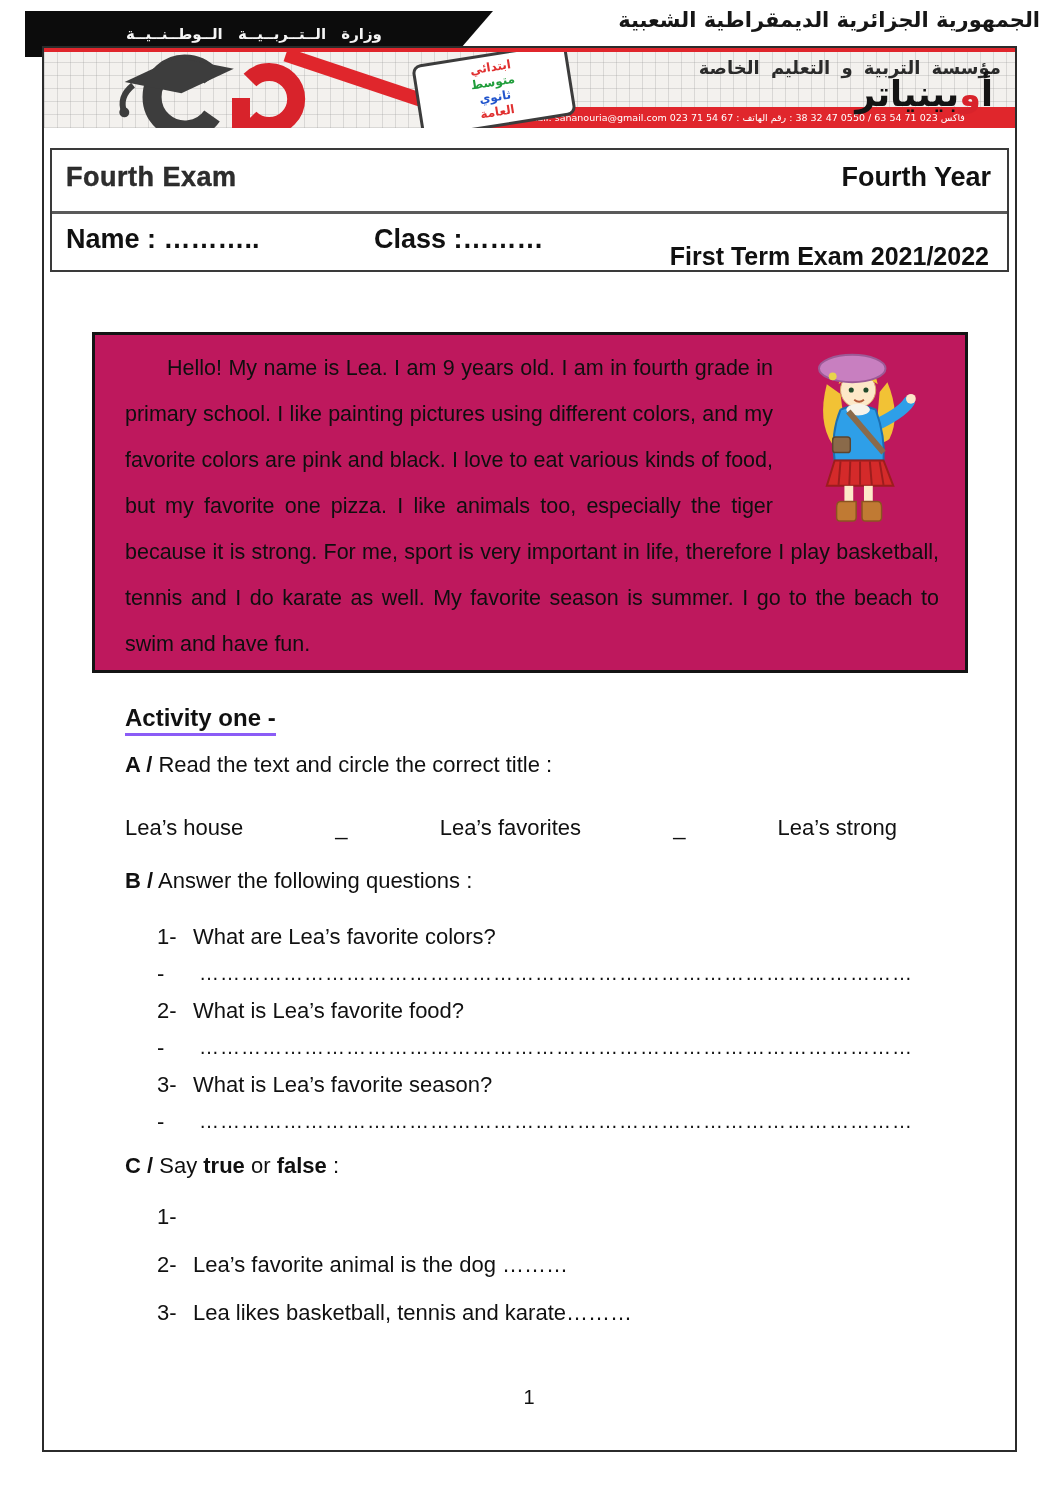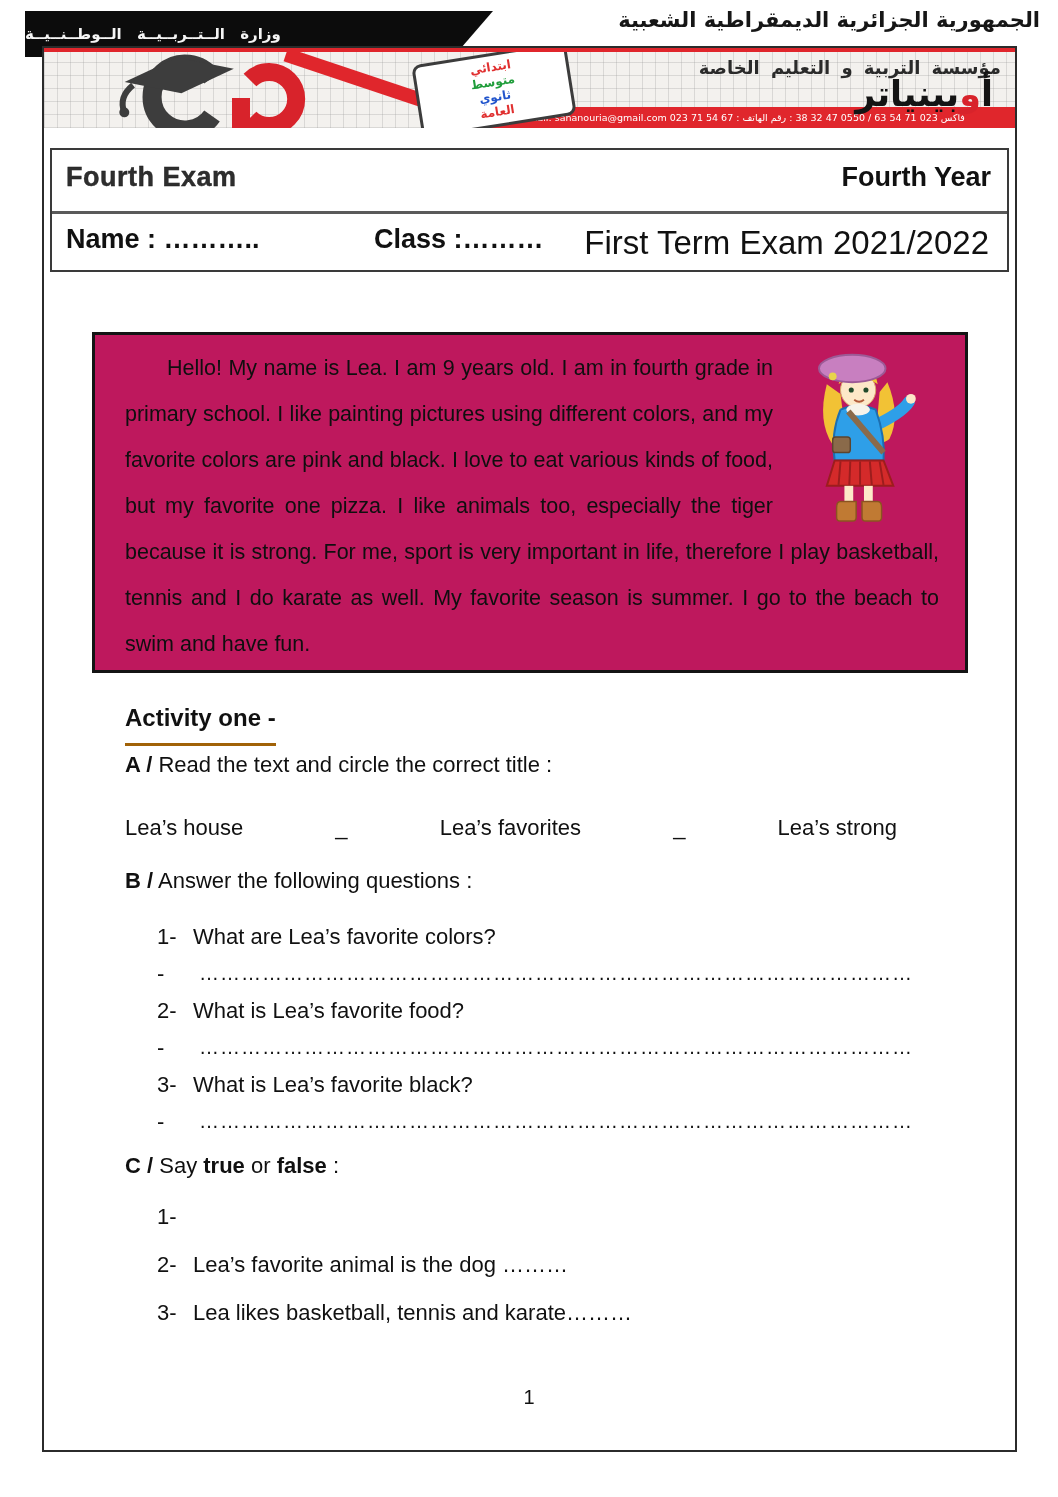--- a/index.html
+++ b/index.html
@@ -13,21 +13,21 @@
 
   
   .republic {
     position:absolute; top:8px; right:18px;
     font-family:"DejaVu Sans", sans-serif; direction:rtl;
     font-size:21px; font-weight:bold; color:#161616;
   }
   .ministry-banner {
     position:absolute; top:11px; left:25px; width:468px; height:46px;
     background:#0c0c0c; clip-path:polygon(0 0,100% 0,91.5% 100%,0 100%);
-    display:flex; align-items:center; justify-content:flex-start;
+    display:flex; align-items:center; justify-content:center;
   }
   .ministry-banner span {
     color:#f5f5f5; font-size:15px; font-weight:bold; word-spacing:10px;
     font-family:"DejaVu Sans", sans-serif; direction:rtl; padding-right:10px;
   }
 
   
   .outer-frame {
     position:absolute; left:42px; top:46px; width:975px; height:1406px;
     border:2px solid #2b2b2b;
@@ -89,39 +89,39 @@
   .exam-box .divider {
     position:absolute; left:0; right:0; top:61px; border-top:3px solid #5a5a5a;
   }
   .exam-subject {
     position:absolute; left:14px; top:12px; font-size:27px; font-weight:700;
     color:#2e2e2e; letter-spacing:.5px; -webkit-text-stroke:.4px #1a1a1a;
   }
   .exam-level { position:absolute; right:16px; top:12px; font-size:27px; font-weight:bold; }
   .exam-name  { position:absolute; left:14px;  top:74px; font-size:27px; font-weight:bold; }
   .exam-class { position:absolute; left:322px; top:74px; font-size:27px; font-weight:bold; }
-  .exam-term  { position:absolute; right:18px; top:74px; font-size:33px; font-weight:normal; }
+  .exam-term  { position:absolute; right:18px; top:92px; font-size:25px; font-weight:bold; }
 
   
   .passage-box {
     position:absolute; left:92px; top:332px; width:876px; height:341px;
     border:3px solid #141414; background:#be185d;
     padding:10px 26px 0 30px;
   }
   .passage-box p {
     font-size:21.5px; line-height:46px; text-align:justify;
     text-indent:42px; color:#0f0f0f;
   }
   .girl { float:right; width:152px; height:176px; margin:2px 0 6px 14px; }
 
   
   .activity-title {
     position:absolute; left:125px; top:704px; font-size:24px; font-weight:bold;
   }
-  .activity-title span { border-bottom:3px solid #a16207; padding-bottom:12px; }
+  .activity-title span { border-bottom:3px solid #8b5cf6; padding-bottom:2px; }
   .line { position:absolute; left:125px; font-size:22px; color:#101010; }
   .line b { font-weight:bold; }
   .part-a { top:752px; }
   .options-row {
     position:absolute; left:125px; top:815px; width:772px;
     display:flex; justify-content:space-between; font-size:22px;
   }
   .part-b { top:868px; }
   .questions { position:absolute; left:157px; top:918px; width:800px; }
   .q-row, .dots-row { height:37px; line-height:37px; font-size:22px; display:flex; }
@@ -264,21 +264,21 @@
     <div class="q-row">
       <span class="q-num">2-</span>
       <span>What is Lea’s favorite food?</span>
     </div>
     <div class="dots-row">
       <span class="dash">-</span>
       <span class="dots">……………………………………………………………………………………………………………………………………………………….</span>
     </div>
     <div class="q-row">
       <span class="q-num">3-</span>
-      <span>What is Lea’s favorite black?</span>
+      <span>What is Lea’s favorite season?</span>
     </div>
     <div class="dots-row">
       <span class="dash">-</span>
       <span class="dots">……………………………………………………………………………………………………………………………………………………….</span>
     </div>
   </div>
 
   <div class="line part-c">
     <b>C /</b><span> Say </span><b>true</b><span> or </span><b>false</b><span> :</span>
   </div>

